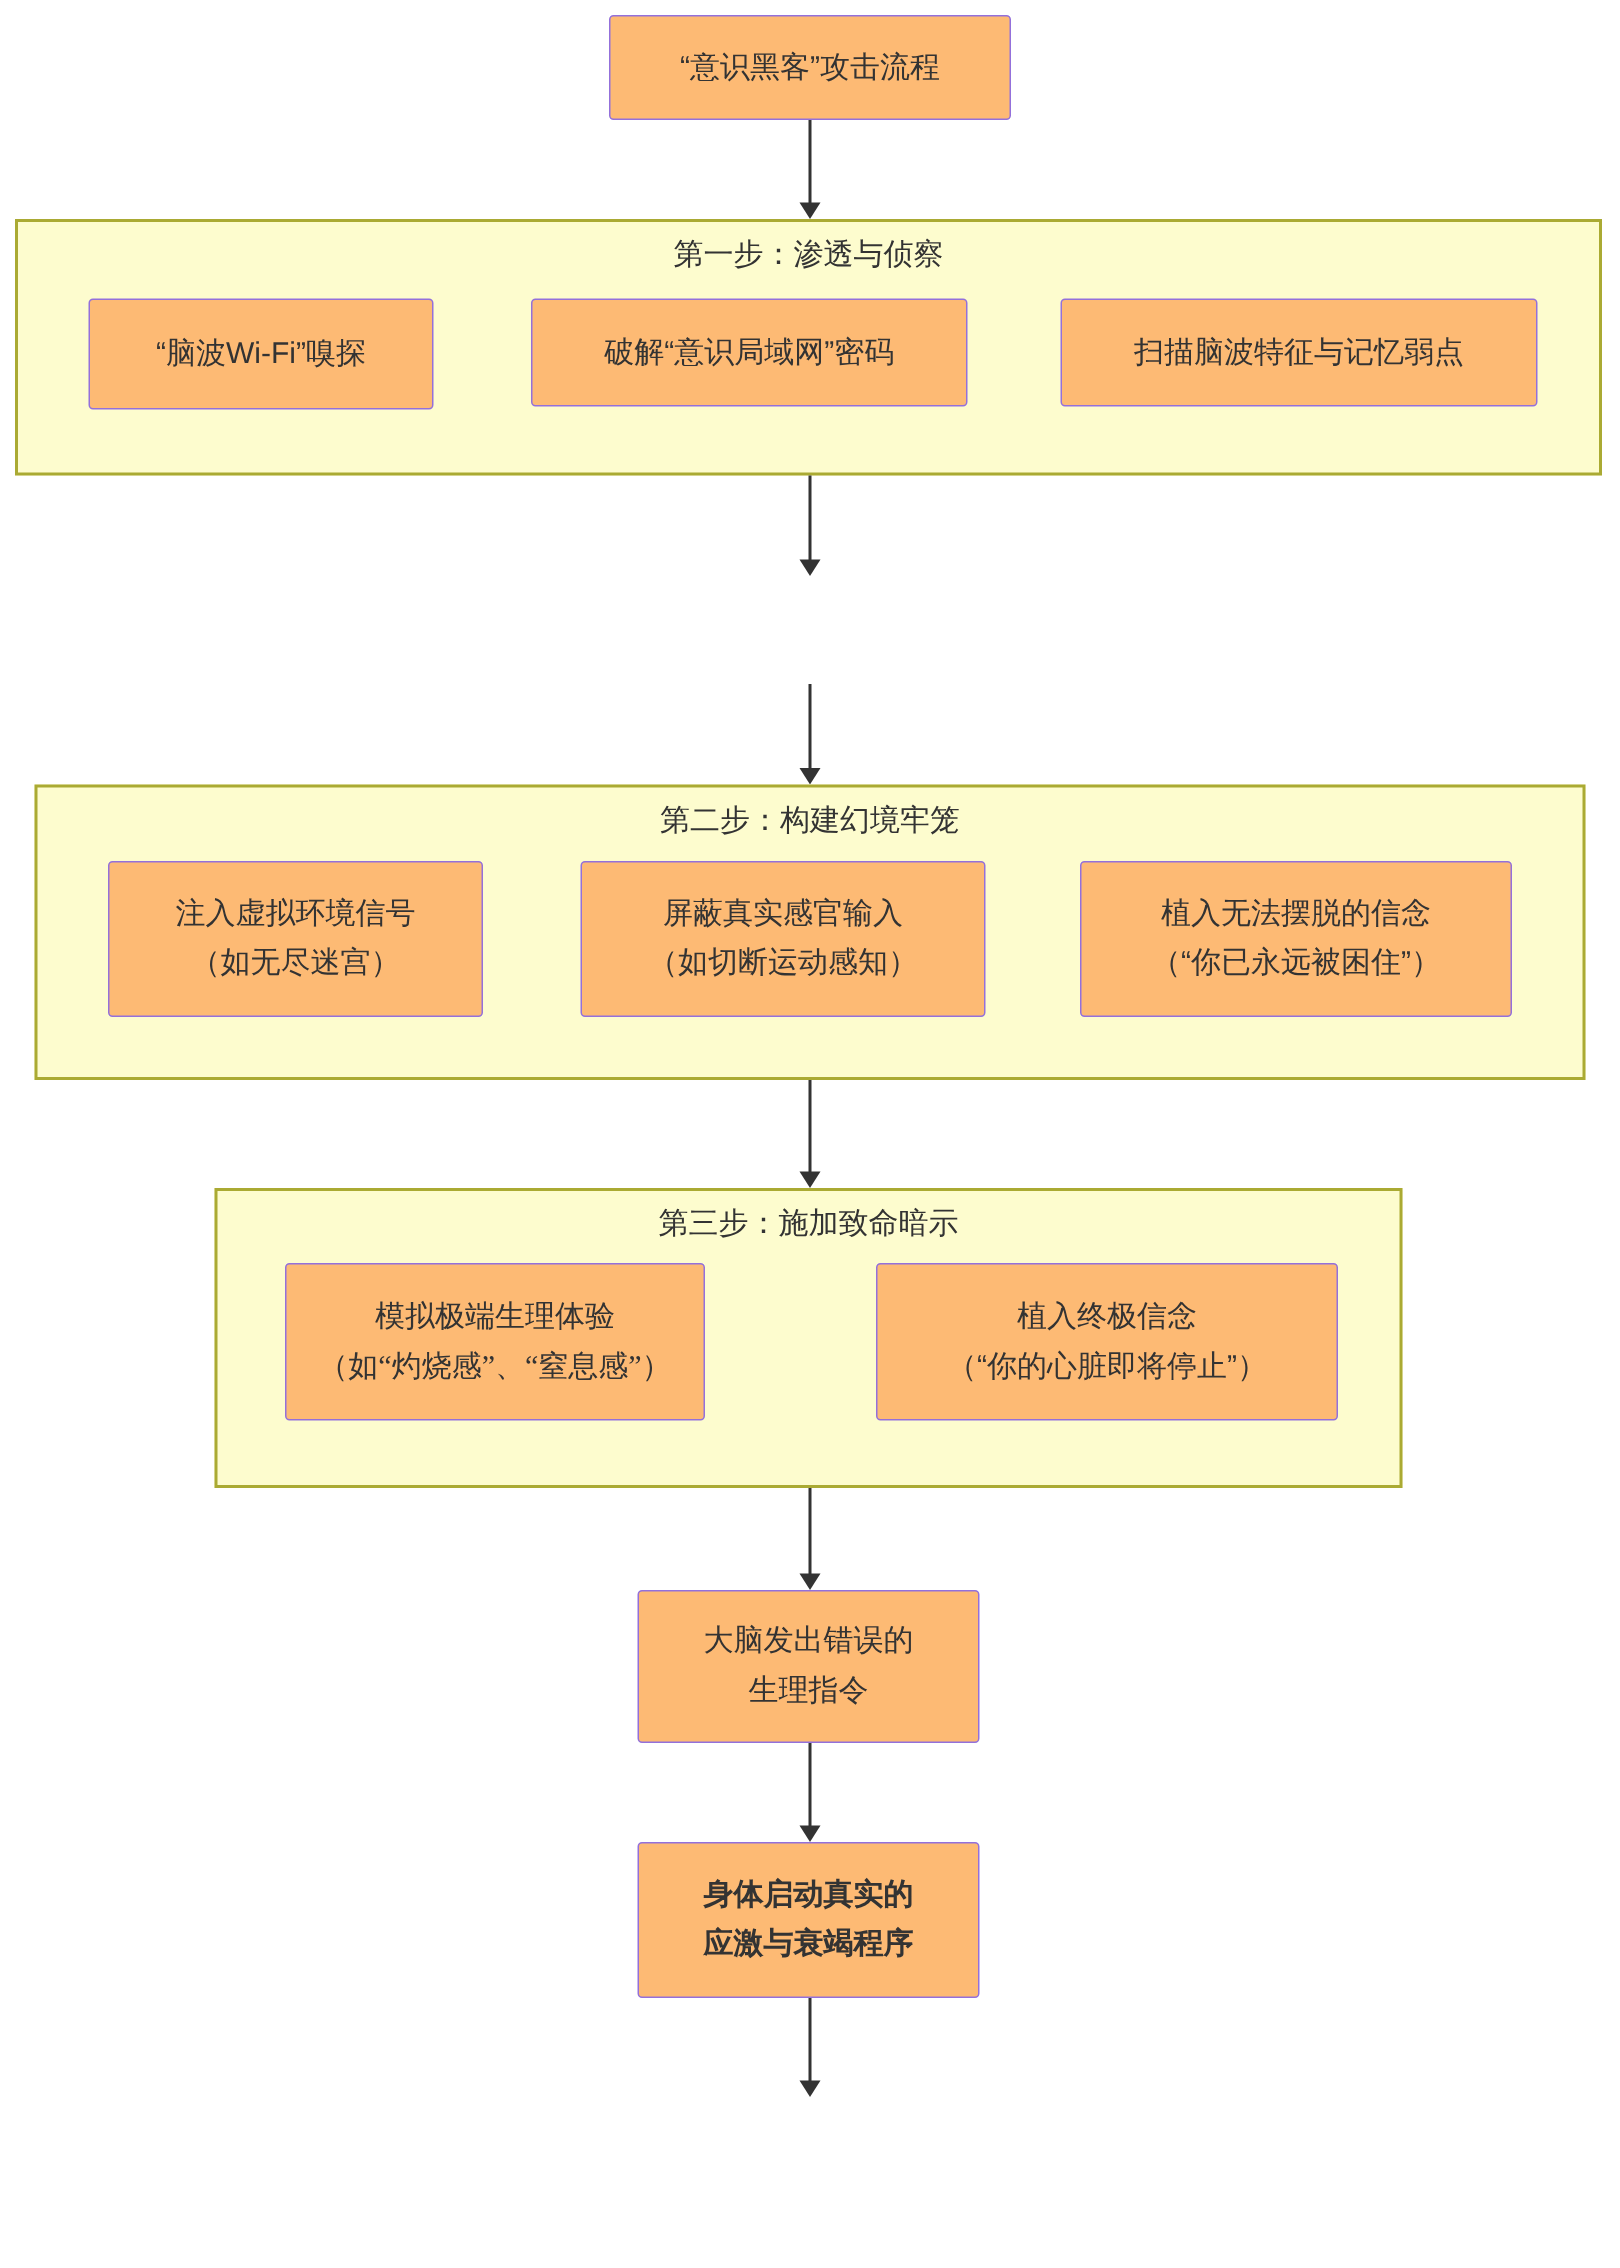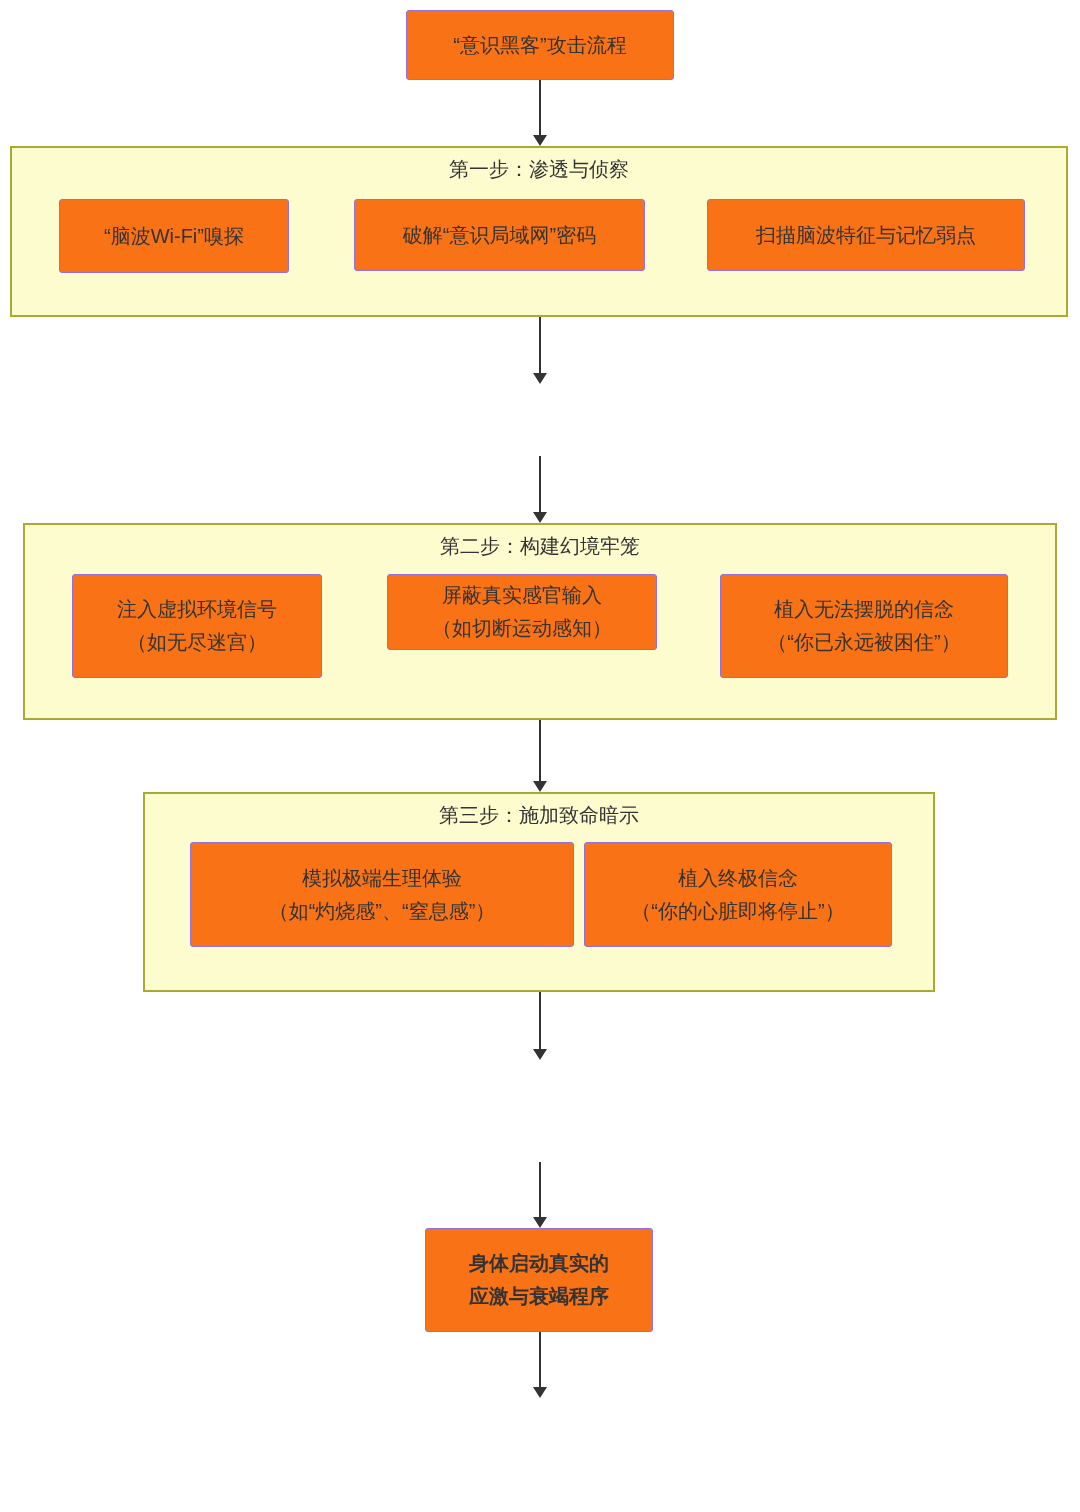--- a/index.html
+++ b/index.html
@@ -11,21 +11,21 @@
   .canvas {
     position: relative;
     width: 1080px;
     height: 1512px;
     background: #ffffff;
     overflow: hidden;
     color: #333333;
   }
   .node {
     position: absolute;
-    background: #f97316;
+    background: #fdba74;
     border: 1.6px solid #9370DB;
     border-radius: 3px;
     display: flex;
     align-items: center;
     justify-content: center;
     text-align: center;
     font-size: 20px;
     line-height: 1.65;
     color: #333333;
     white-space: pre-line;
@@ -82,38 +82,40 @@
 
   <div class="arrow" style="top:317px; height:57px;"></div>
 
 
   <div class="arrow" style="top:456px; height:57px;"></div>
 
   <div class="section" style="left:23px; top:523px; width:1034px; height:197px;">
     <div class="section-title">第二步：构建幻境牢笼</div>
     <div class="node" style="left:47px; top:49px; width:250px; height:104px;">注入虚拟环境信号
 （如无尽迷宫）</div>
-    <div class="node" style="left:362px; top:49px; width:270px; height:76px;">屏蔽真实感官输入
+    <div class="node" style="left:362px; top:49px; width:270px; height:104px;">屏蔽真实感官输入
 （如切断运动感知）</div>
     <div class="node" style="left:695px; top:49px; width:288px; height:104px;">植入无法摆脱的信念
 （“你已永远被困住”）</div>
   </div>
 
   <div class="arrow" style="top:720px; height:62px;"></div>
 
   <div class="section" style="left:143px; top:792px; width:792px; height:200px;">
     <div class="section-title">第三步：施加致命暗示</div>
-    <div class="node" style="left:45px; top:48px; width:384px; height:105px;">模拟极端生理体验
+    <div class="node" style="left:45px; top:48px; width:280px; height:105px;font-family:Liberation Serif, serif;">模拟极端生理体验
 （如“灼烧感”、“窒息感”）</div>
     <div class="node" style="left:439px; top:48px; width:308px; height:105px;">植入终极信念
 （“你的心脏即将停止”）</div>
   </div>
 
   <div class="arrow" style="top:992px; height:58px;"></div>
 
+  <div class="node" style="left:425px; top:1060px; width:228px; height:102px;">大脑发出错误的
+生理指令</div>
 
   <div class="arrow" style="top:1162px; height:56px;"></div>
 
   <div class="node" style="left:425px; top:1228px; width:228px; height:104px;font-weight:bold;">身体启动真实的
 应激与衰竭程序</div>
 
   <div class="arrow" style="top:1332px; height:56px;"></div>
 
 
 </div>

